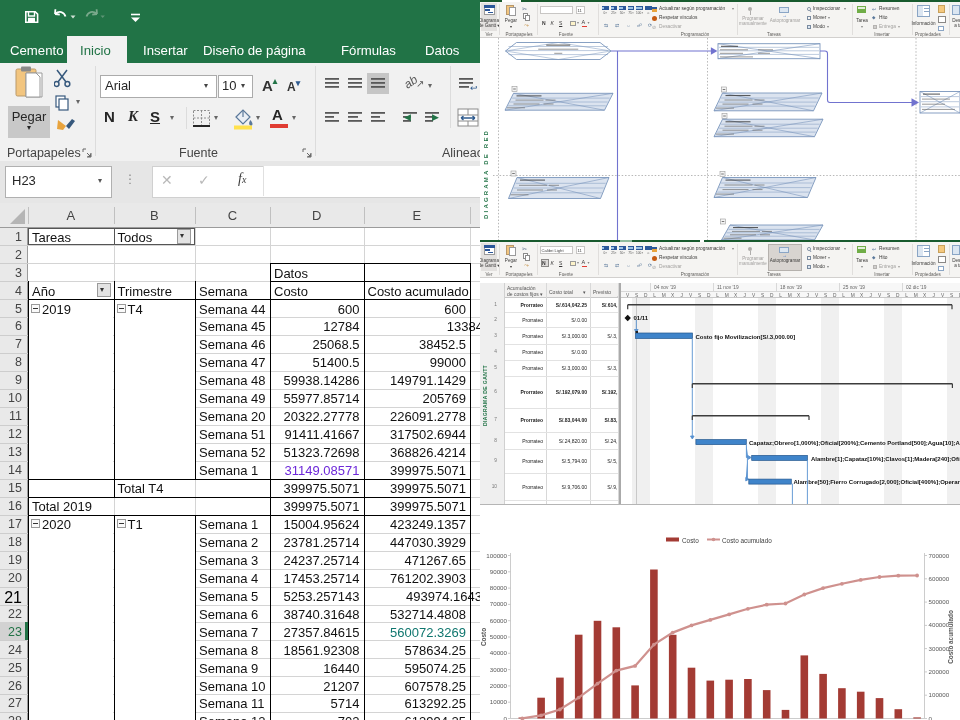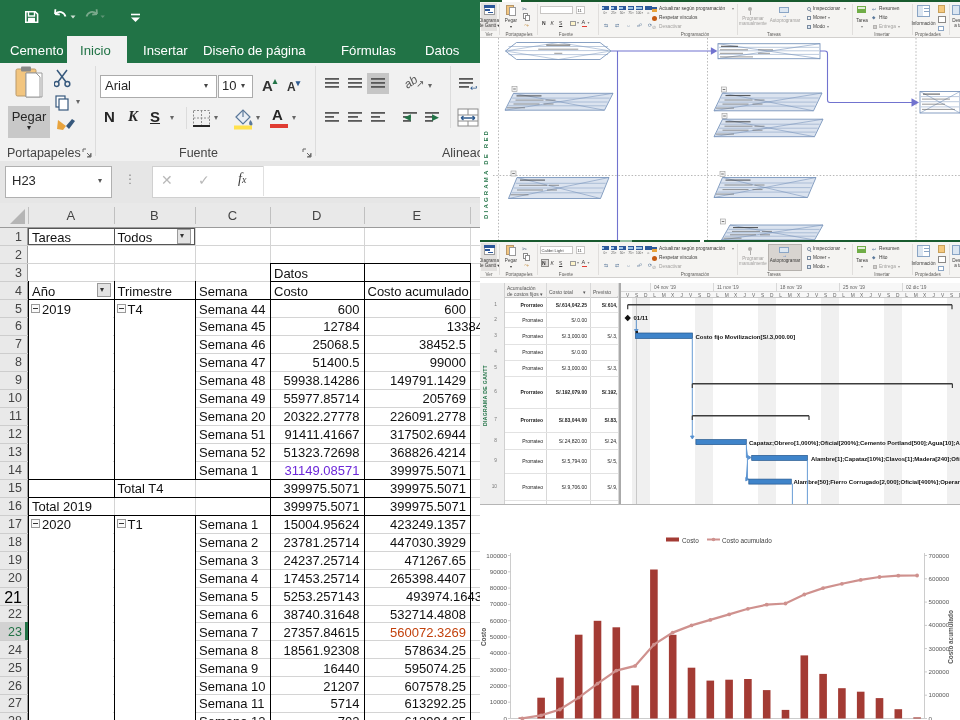--- a/index.html
+++ b/index.html
@@ -357,30 +357,30 @@
 <div class="tx" style="left:359.5px;top:516.9px;transform:translateX(-100%);font-size:13px;color:#111;">15004.95624</div>
 <div class="tx" style="left:466px;top:516.9px;transform:translateX(-100%);font-size:13px;color:#111;">423249.1357</div>
 <div class="tx" style="left:199px;top:534.9px;font-size:13px;color:#111;">Semana 2</div>
 <div class="tx" style="left:359.5px;top:534.9px;transform:translateX(-100%);font-size:13px;color:#111;">23781.25714</div>
 <div class="tx" style="left:466px;top:534.9px;transform:translateX(-100%);font-size:13px;color:#111;">447030.3929</div>
 <div class="tx" style="left:199px;top:552.8px;font-size:13px;color:#111;">Semana 3</div>
 <div class="tx" style="left:359.5px;top:552.8px;transform:translateX(-100%);font-size:13px;color:#111;">24237.25714</div>
 <div class="tx" style="left:466px;top:552.8px;transform:translateX(-100%);font-size:13px;color:#111;">471267.65</div>
 <div class="tx" style="left:199px;top:570.8px;font-size:13px;color:#111;">Semana 4</div>
 <div class="tx" style="left:359.5px;top:570.8px;transform:translateX(-100%);font-size:13px;color:#111;">17453.25714</div>
-<div class="tx" style="left:466px;top:570.8px;transform:translateX(-100%);font-size:13px;color:#111;">265398.4407</div>
+<div class="tx" style="left:466px;top:570.8px;transform:translateX(-100%);font-size:13px;color:#111;">761202.3903</div>
 <div class="tx" style="left:199px;top:588.7px;font-size:13px;color:#111;">Semana 5</div>
 <div class="tx" style="left:359.5px;top:588.7px;transform:translateX(-100%);font-size:13px;color:#111;">5253.257143</div>
 <div class="tx" style="left:482px;top:588.7px;transform:translateX(-100%);font-size:13px;color:#111;">493974.1643</div>
 <div class="tx" style="left:199px;top:606.7px;font-size:13px;color:#111;">Semana 6</div>
 <div class="tx" style="left:359.5px;top:606.7px;transform:translateX(-100%);font-size:13px;color:#111;">38740.31648</div>
 <div class="tx" style="left:466px;top:606.7px;transform:translateX(-100%);font-size:13px;color:#111;">532714.4808</div>
 <div class="tx" style="left:199px;top:624.6px;font-size:13px;color:#111;">Semana 7</div>
 <div class="tx" style="left:359.5px;top:624.6px;transform:translateX(-100%);font-size:13px;color:#111;">27357.84615</div>
-<div class="tx" style="left:466px;top:624.6px;transform:translateX(-100%);font-size:13px;color:#c2410c;">560072.3269</div>
+<div class="tx" style="left:466px;top:624.6px;transform:translateX(-100%);font-size:13px;color:#0f766e;">560072.3269</div>
 <div class="tx" style="left:199px;top:642.5px;font-size:13px;color:#111;">Semana 8</div>
 <div class="tx" style="left:359.5px;top:642.5px;transform:translateX(-100%);font-size:13px;color:#111;">18561.92308</div>
 <div class="tx" style="left:466px;top:642.5px;transform:translateX(-100%);font-size:13px;color:#111;">578634.25</div>
 <div class="tx" style="left:199px;top:660.5px;font-size:13px;color:#111;">Semana 9</div>
 <div class="tx" style="left:359.5px;top:660.5px;transform:translateX(-100%);font-size:13px;color:#111;">16440</div>
 <div class="tx" style="left:466px;top:660.5px;transform:translateX(-100%);font-size:13px;color:#111;">595074.25</div>
 <div class="tx" style="left:199px;top:678.5px;font-size:13px;color:#111;">Semana 10</div>
 <div class="tx" style="left:359.5px;top:678.5px;transform:translateX(-100%);font-size:13px;color:#111;">21207</div>
 <div class="tx" style="left:466px;top:678.5px;transform:translateX(-100%);font-size:13px;color:#111;">607578.25</div>
 <div class="tx" style="left:199px;top:696.4px;font-size:13px;color:#111;">Semana 11</div>

